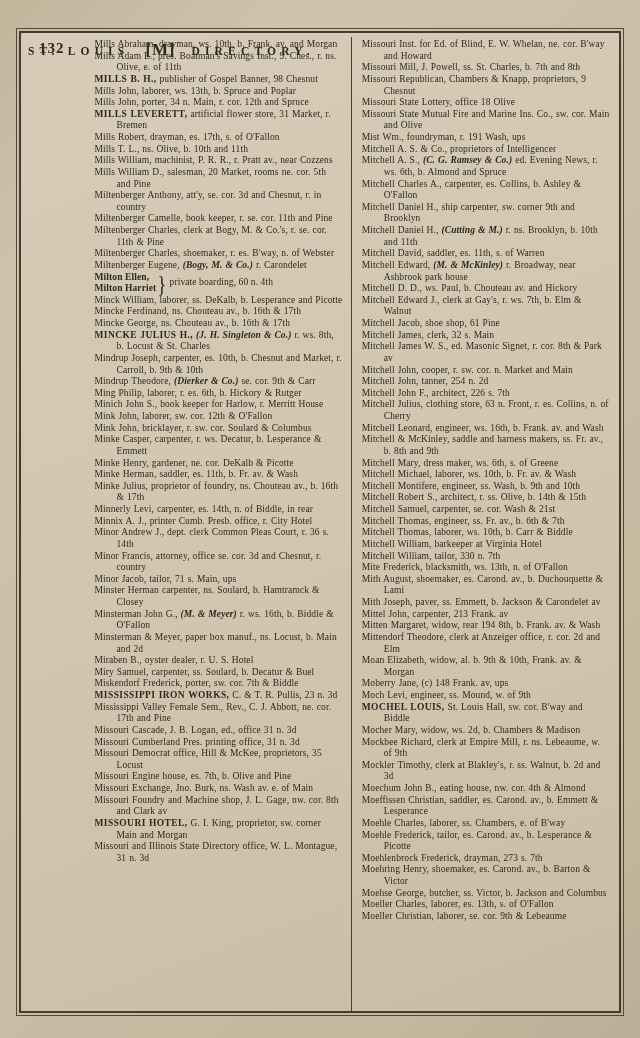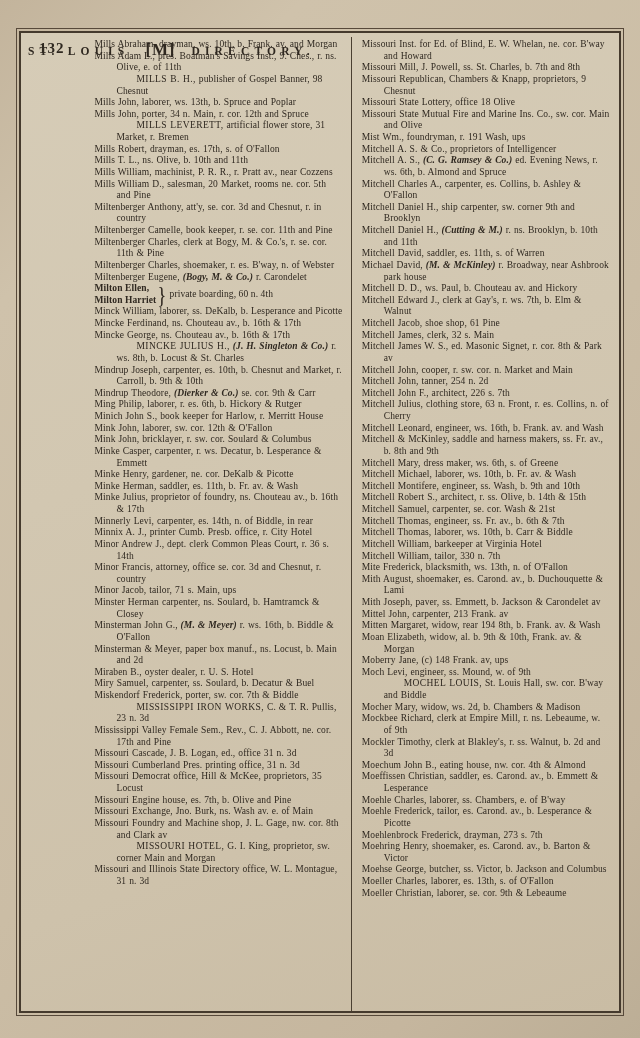--- a/index.html
+++ b/index.html
@@ -50,21 +50,21 @@
   }
   .col.right{
     border-left:1px solid #4a3f31;padding-left:10px;
   }
   .entry{
     margin:0;padding-left:22px;text-indent:-22px;
     font-size:9.5px;line-height:11.62px;
     letter-spacing:.1px;
     word-spacing:.5px;
   }
-  .entry .b{font-weight:400;letter-spacing:.4px;margin-left:42px;}
+  .entry .b{font-weight:700;letter-spacing:.4px;}
   .entry .i{font-style:italic;font-weight:700;}
   .brace-entry{
     display:flex;align-items:center;padding-left:0;text-indent:0;
     font-size:9.5px;line-height:11.62px;margin:0;letter-spacing:.1px;
   }
   .brace-names{white-space:nowrap;font-weight:bold;}
   .brace-glyph{
     font-size:19px;line-height:1;transform:scaleY(1.25);
     margin:0 3px 0 1px;font-weight:400;
   }
@@ -149,21 +149,21 @@
           <p class="entry"><span>Missouri Republican, Chambers &amp; Knapp, proprietors, 9 Chesnut</span></p>
           <p class="entry"><span>Missouri State Lottery, office 18 Olive</span></p>
           <p class="entry"><span>Missouri State Mutual Fire and Marine Ins. Co., sw. cor. Main and Olive</span></p>
           <p class="entry"><span>Mist Wm., foundryman, r. 191 Wash, ups</span></p>
           <p class="entry"><span>Mitchell A. S. &amp; Co., proprietors of Intelligencer</span></p>
           <p class="entry"><span>Mitchell A. S., </span><span class="i">(C. G. Ramsey &amp; Co.)</span><span> ed. Evening News, r. ws. 6th, b. Almond and Spruce</span></p>
           <p class="entry"><span>Mitchell Charles A., carpenter, es. Collins, b. Ashley &amp; O'Fallon</span></p>
           <p class="entry"><span>Mitchell Daniel H., ship carpenter, sw. corner 9th and Brooklyn</span></p>
           <p class="entry"><span>Mitchell Daniel H., </span><span class="i">(Cutting &amp; M.)</span><span> r. ns. Brooklyn, b. 10th and 11th</span></p>
           <p class="entry"><span>Mitchell David, saddler, es. 11th, s. of Warren</span></p>
-          <p class="entry"><span>Michael David, </span><span class="i">(M. &amp; McKinley)</span><span> r. Broadway, near Ashbrook park house</span></p>
+          <p class="entry"><span>Mitchell Edward, </span><span class="i">(M. &amp; McKinley)</span><span> r. Broadway, near Ashbrook park house</span></p>
           <p class="entry"><span>Mitchell D. D., ws. Paul, b. Chouteau av. and Hickory</span></p>
           <p class="entry"><span>Mitchell Edward J., clerk at Gay's, r. ws. 7th, b. Elm &amp; Walnut</span></p>
           <p class="entry"><span>Mitchell Jacob, shoe shop, 61 Pine</span></p>
           <p class="entry"><span>Mitchell James, clerk, 32 s. Main</span></p>
           <p class="entry"><span>Mitchell James W. S., ed. Masonic Signet, r. cor. 8th &amp; Park av</span></p>
           <p class="entry"><span>Mitchell John, cooper, r. sw. cor. n. Market and Main</span></p>
           <p class="entry"><span>Mitchell John, tanner, 254 n. 2d</span></p>
           <p class="entry"><span>Mitchell John F., architect, 226 s. 7th</span></p>
           <p class="entry"><span>Mitchell Julius, clothing store, 63 n. Front, r. es. Collins, n. of Cherry</span></p>
           <p class="entry"><span>Mitchell Leonard, engineer, ws. 16th, b. Frank. av. and Wash</span></p>
@@ -175,20 +175,21 @@
           <p class="entry"><span>Mitchell Samuel, carpenter, se. cor. Wash &amp; 21st</span></p>
           <p class="entry"><span>Mitchell Thomas, engineer, ss. Fr. av., b. 6th &amp; 7th</span></p>
           <p class="entry"><span>Mitchell Thomas, laborer, ws. 10th, b. Carr &amp; Biddle</span></p>
           <p class="entry"><span>Mitchell William, barkeeper at Virginia Hotel</span></p>
           <p class="entry"><span>Mitchell William, tailor, 330 n. 7th</span></p>
           <p class="entry"><span>Mite Frederick, blacksmith, ws. 13th, n. of O'Fallon</span></p>
           <p class="entry"><span>Mith August, shoemaker, es. Carond. av., b. Duchouquette &amp; Lami</span></p>
           <p class="entry"><span>Mith Joseph, paver, ss. Emmett, b. Jackson &amp; Carondelet av</span></p>
           <p class="entry"><span>Mittel John, carpenter, 213 Frank. av</span></p>
           <p class="entry"><span>Mitten Margaret, widow, rear 194 8th, b. Frank. av. &amp; Wash</span></p>
+          <p class="entry"><span>Mittendorf Theodore, clerk at Anzeiger office, r. cor. 2d and Elm</span></p>
           <p class="entry"><span>Moan Elizabeth, widow, al. b. 9th &amp; 10th, Frank. av. &amp; Morgan</span></p>
           <p class="entry"><span>Moberry Jane, (c) 148 Frank. av, ups</span></p>
           <p class="entry"><span>Moch Levi, engineer, ss. Mound, w. of 9th</span></p>
           <p class="entry"><span class="b">MOCHEL LOUIS,</span><span> St. Louis Hall, sw. cor. B'way and Biddle</span></p>
           <p class="entry"><span>Mocher Mary, widow, ws. 2d, b. Chambers &amp; Madison</span></p>
           <p class="entry"><span>Mockbee Richard, clerk at Empire Mill, r. ns. Lebeaume, w. of 9th</span></p>
           <p class="entry"><span>Mockler Timothy, clerk at Blakley's, r. ss. Walnut, b. 2d and 3d</span></p>
           <p class="entry"><span>Moechum John B., eating house, nw. cor. 4th &amp; Almond</span></p>
           <p class="entry"><span>Moeffissen Christian, saddler, es. Carond. av., b. Emmett &amp; Lesperance</span></p>
           <p class="entry"><span>Moehle Charles, laborer, ss. Chambers, e. of B'way</span></p>

